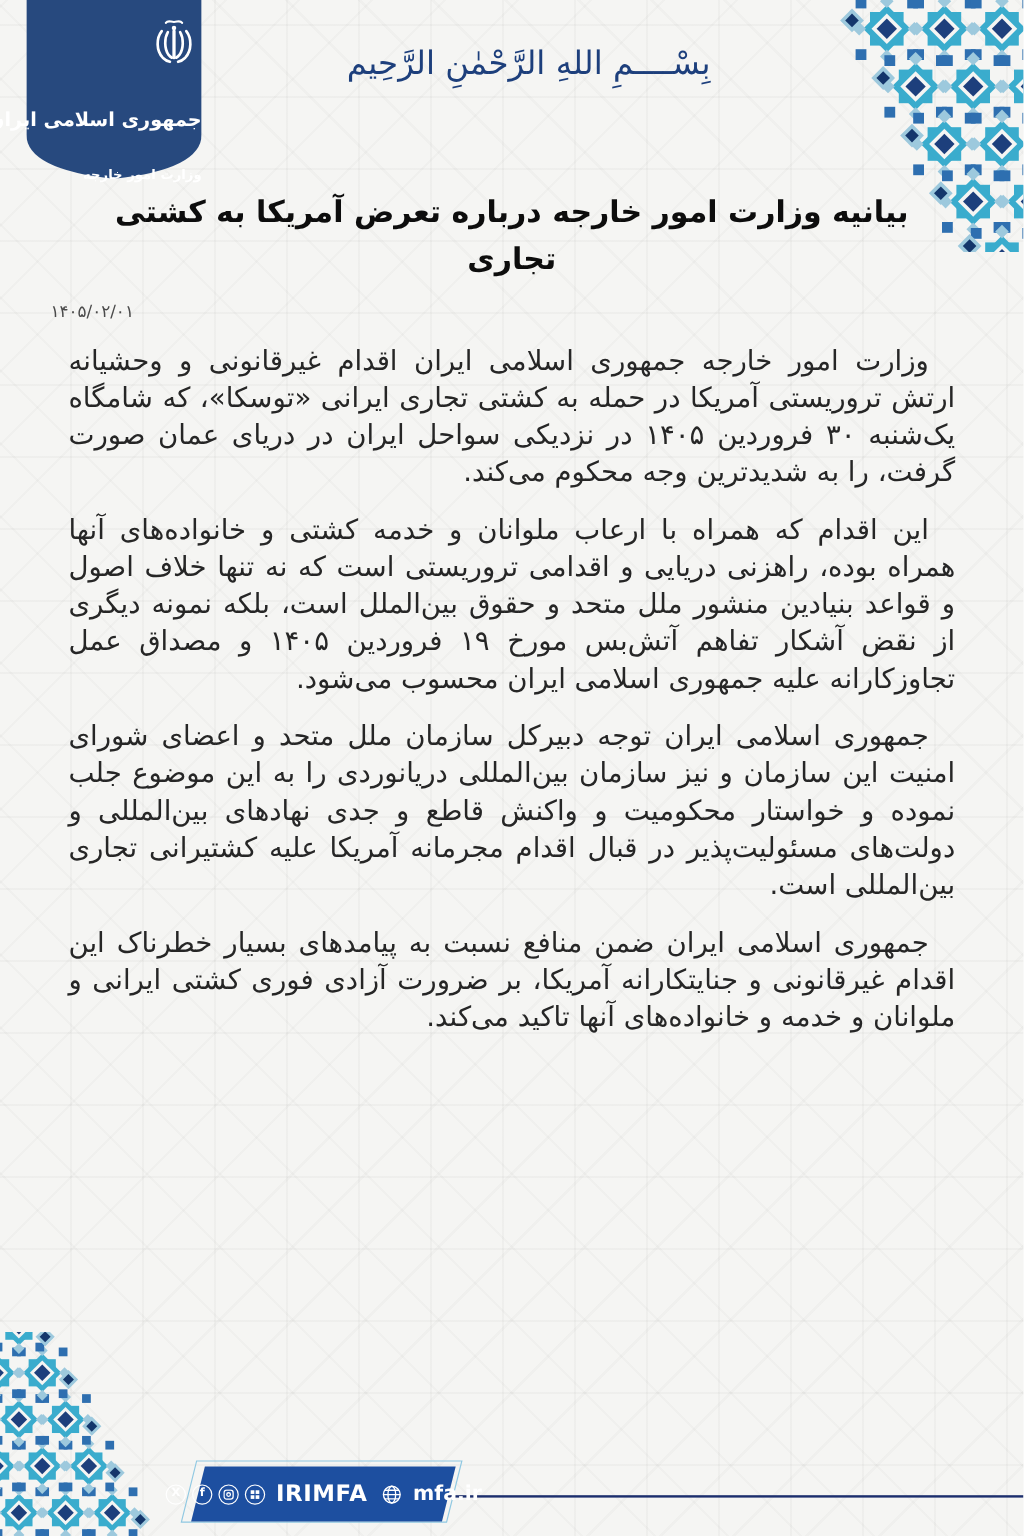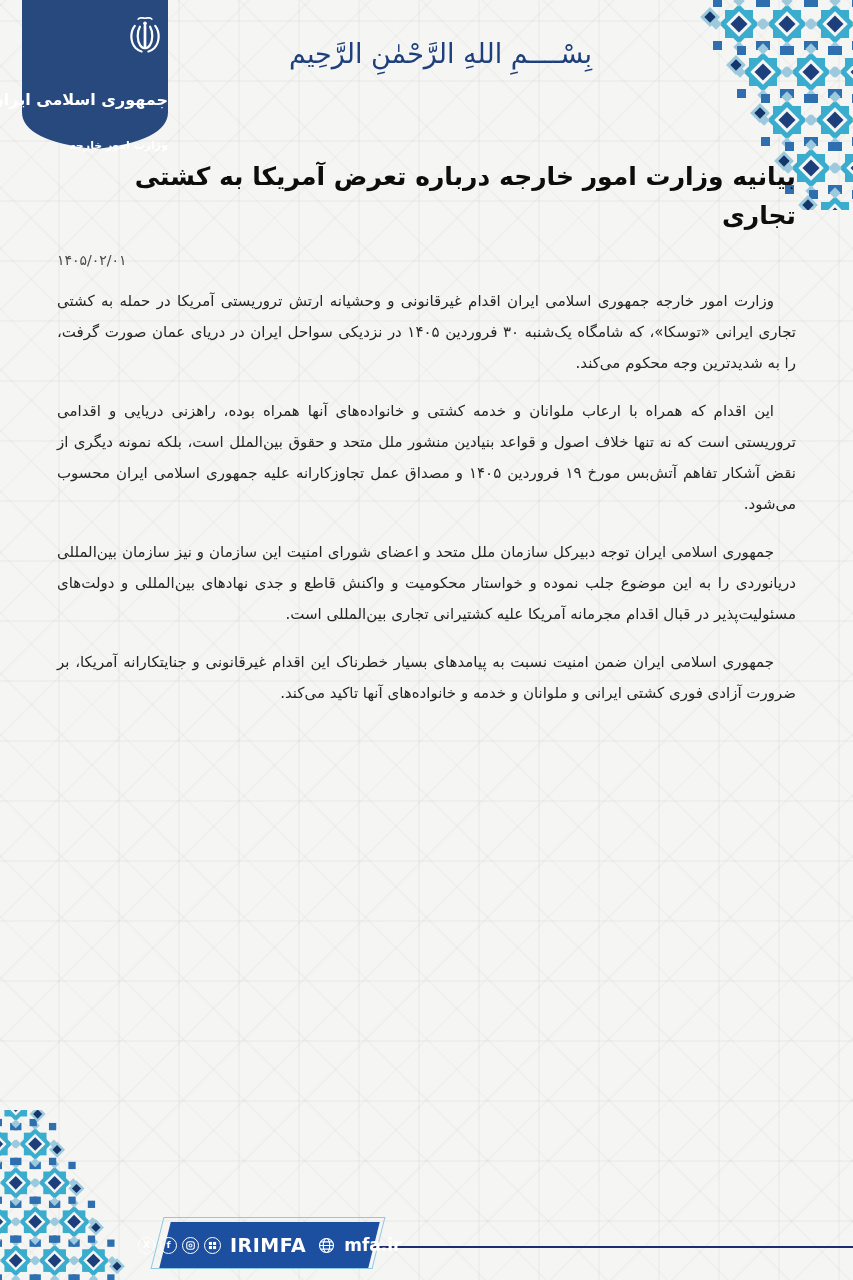--- a/index.html
+++ b/index.html
@@ -26,33 +26,33 @@
 
   
   .bismillah {
     position:absolute; top:38px; left:14px; width:100%; text-align:center;
     direction:rtl; font-size:27px; font-weight:400; color:#1d3f7c;
   }
 
   
   .doc-title {
     position:absolute; top:157px; left:57px; width:739px;
-    direction:rtl; text-align:right; color:#0d0d0d;
+    direction:rtl; text-align:center; color:#0d0d0d;
     font-size:25px; font-weight:800; line-height:39px;
   }
   .doc-date {
-    position:absolute; top:252px; left:57px;
+    position:absolute; top:252px; left:42px;
     direction:ltr; font-size:14px; color:#4a4a4a;
   }
 
   
   .content {
     position:absolute; top:286px; left:57px; width:739px;
     direction:rtl; text-align:justify;
-    font-size:15px; line-height:31px; color:#262626;
+    font-size:23px; line-height:31px; color:#262626;
   }
   .content p { margin-bottom:17px; text-indent:22px; }
 
   
   .corner-top-right { position:absolute; top:0; right:0; }
   .corner-bottom-left { position:absolute; bottom:0; left:0; transform:rotate(180deg); }
 
   
   .footer-line { position:absolute; top:1246px; left:368px; right:0; height:2px; background:#1c2e6d; }
   .footer-outline {
@@ -162,21 +162,21 @@
   <div class="doc-title">
     <span>بیانیه وزارت امور خارجه درباره تعرض آمریکا به کشتی تجاری</span><br>
   </div>
 
   <div class="doc-date">۱۴۰۵/۰۲/۰۱</div>
 
   <div class="content">
     <p>وزارت امور خارجه جمهوری اسلامی ایران اقدام غیرقانونی و وحشیانه ارتش تروریستی آمریکا در حمله به کشتی تجاری ایرانی «توسکا»، که شامگاه یک‌شنبه ۳۰ فروردین ۱۴۰۵ در نزدیکی سواحل ایران در دریای عمان صورت گرفت، را به شدیدترین وجه محکوم می‌کند.</p>
     <p>این اقدام که همراه با ارعاب ملوانان و خدمه کشتی و خانواده‌های آنها همراه بوده، راهزنی دریایی و اقدامی تروریستی است که نه تنها خلاف اصول و قواعد بنیادین منشور ملل متحد و حقوق بین‌الملل است، بلکه نمونه دیگری از نقض آشکار تفاهم آتش‌بس مورخ ۱۹ فروردین ۱۴۰۵ و مصداق عمل تجاوزکارانه علیه جمهوری اسلامی ایران محسوب می‌شود.</p>
     <p>جمهوری اسلامی ایران توجه دبیرکل سازمان ملل متحد و اعضای شورای امنیت این سازمان و نیز سازمان بین‌المللی دریانوردی را به این موضوع جلب نموده و خواستار محکومیت و واکنش قاطع و جدی نهادهای بین‌المللی و دولت‌های مسئولیت‌پذیر در قبال اقدام مجرمانه آمریکا علیه کشتیرانی تجاری بین‌المللی است.</p>
-    <p>جمهوری اسلامی ایران ضمن امنیت نسبت به پیامدهای بسیار خطرناک این اقدام غیرقانونی و جنایتکارانه آمریکا، بر ضرورت آزادی فوری کشتی ایرانی و ملوانان و خدمه و خانواده‌های آنها تاکید می‌کند.</p>
+    <p>جمهوری اسلامی ایران ضمن منافع نسبت به پیامدهای بسیار خطرناک این اقدام غیرقانونی و جنایتکارانه آمریکا، بر ضرورت آزادی فوری کشتی ایرانی و ملوانان و خدمه و خانواده‌های آنها تاکید می‌کند.</p>
   </div>
 
   <div class="footer-line"></div>
   <div class="footer-outline"></div>
   <div class="footer-badge">
     <div class="footer-inner">
       <span class="soc">
           <span class="glyph">X</span>
         </span>
       <span class="soc">

